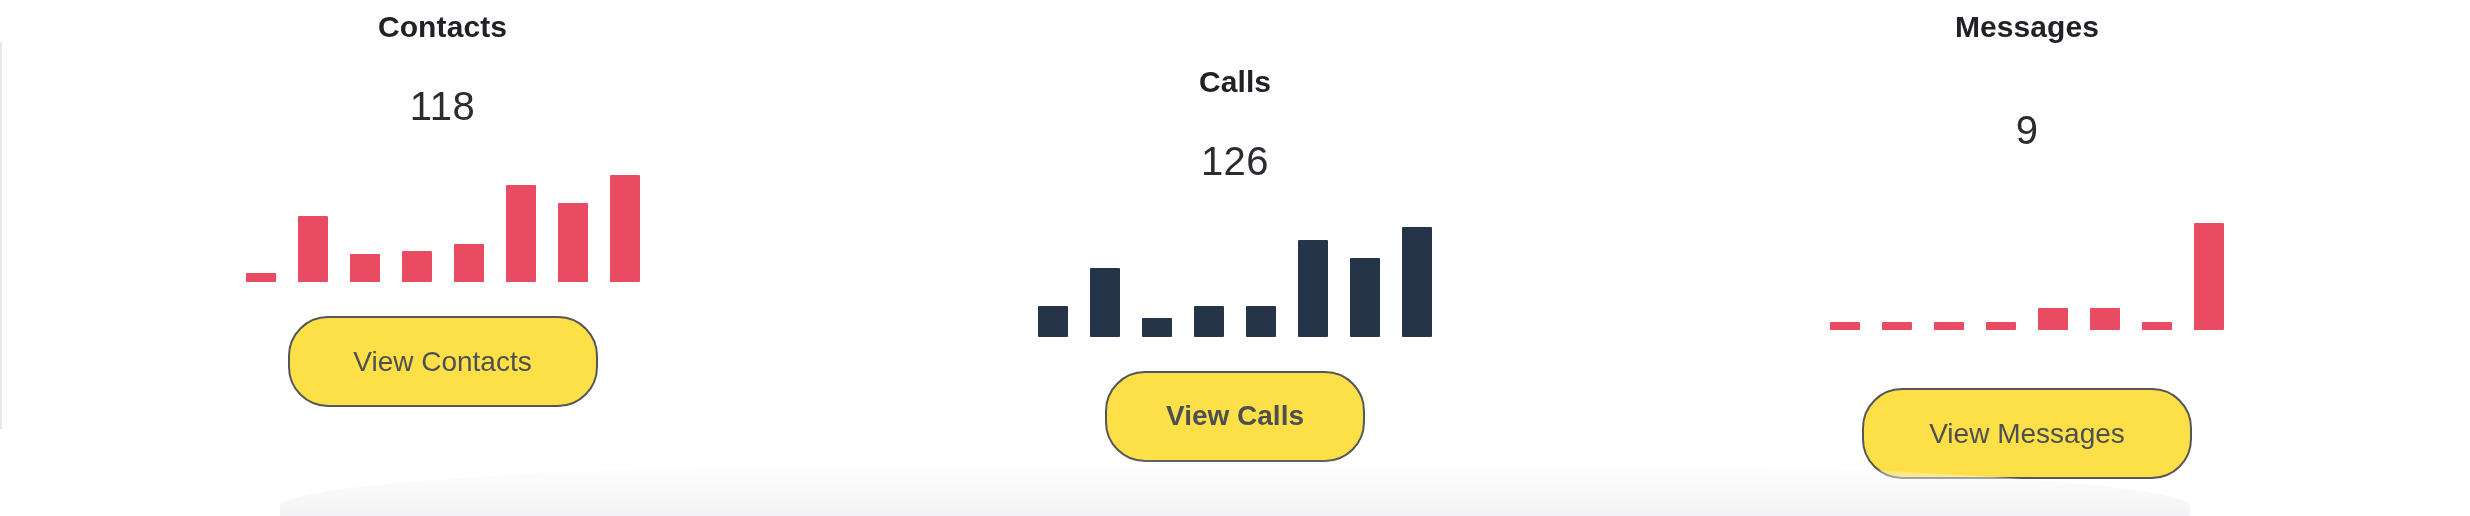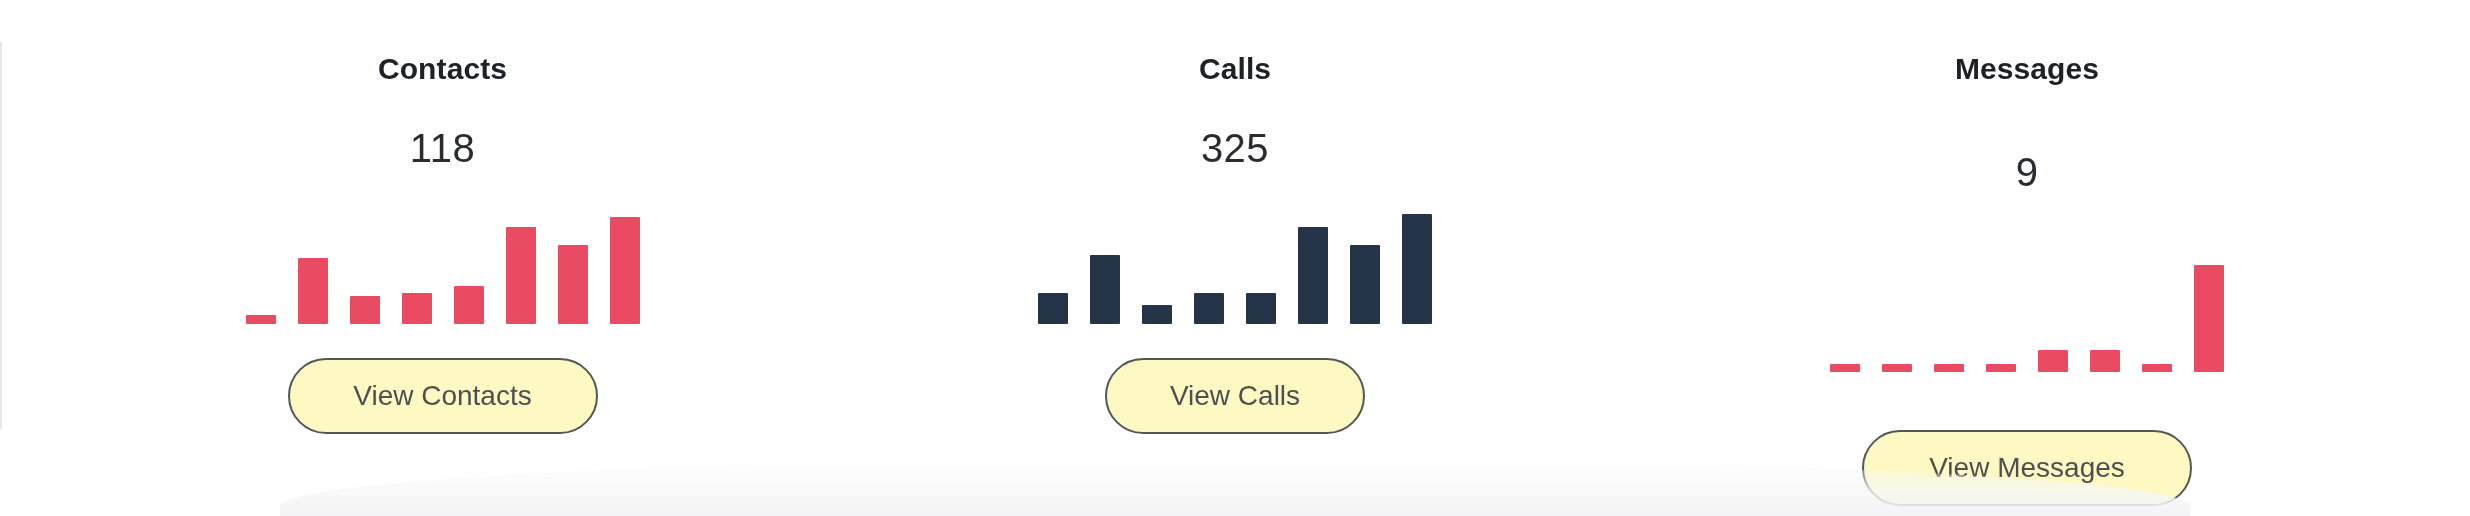--- a/index.html
+++ b/index.html
@@ -45,28 +45,27 @@
     position: relative;
     display: flex;
     width: 2470px;
     height: 516px;
   }
 
   .panel {
     position: relative;
     flex: 0 0 auto;
     height: 516px;
-    padding-top: 42px;
     display: flex;
     flex-direction: column;
     align-items: center;
   }
 
   .panel-contacts { width: 793px; margin-left: 46px; }
-  .panel-calls    { width: 792px; }
+  .panel-calls    { width: 792px; justify-content: center; }
   .panel-messages { width: 792px; gap: 24px; }
 
   
   .divider {
     position: absolute;
     top: 42px;
     width: 2px;
     height: 387px;
     background: #e6e7e9;
   }
@@ -99,40 +98,40 @@
   }
 
   .spark-bar {
     width: 30px;
     min-height: 6px;
     border-radius: 1px;
   }
 
   .view-button {
     margin-top: 34px;
-    height: 76px;
+    height: 91px;
     min-width: 310px;
     padding: 0 46px;
     border: 2px solid #545658;
     border-radius: 40px;
-    background: #fef9c3;
+    background: #fde047;
     color: #4d4f52;
     font-family: "Liberation Sans", sans-serif;
     font-size: 28px;
     font-weight: 400;
     line-height: 1;
     cursor: pointer;
     display: flex;
     align-items: center;
     justify-content: center;
     white-space: nowrap;
   }
 
   .panel-messages .view-button { min-width: 330px; }
-  .panel-calls .view-button { min-width: 260px; }
+  .panel-calls .view-button { min-width: 260px; font-weight: bold; }
 </style>
 </head>
 <body>
 
 <div class="stats-card">
 
   <div class="panels">
 
     <div class="divider" id="divider-1"></div>
     <div class="divider" id="divider-2"></div>
@@ -149,21 +148,21 @@
           <div class="spark-bar" style="height: 38px; background: rgb(233, 75, 98);"></div>
           <div class="spark-bar" style="height: 97px; background: rgb(233, 75, 98);"></div>
           <div class="spark-bar" style="height: 79px; background: rgb(233, 75, 98);"></div>
           <div class="spark-bar" style="height: 107px; background: rgb(233, 75, 98);"></div>
         </div>
       <button class="view-button">View Contacts</button>
     </div>
 
     <div class="panel panel-calls">
       <div class="panel-title">Calls</div>
-      <div class="panel-value">325</div>
+      <div class="panel-value">126</div>
       <div class="sparkline" id="spark-calls">
           <div class="spark-bar" style="height: 31px; background: rgb(38, 52, 74);"></div>
           <div class="spark-bar" style="height: 69px; background: rgb(38, 52, 74);"></div>
           <div class="spark-bar" style="height: 19px; background: rgb(38, 52, 74);"></div>
           <div class="spark-bar" style="height: 31px; background: rgb(38, 52, 74);"></div>
           <div class="spark-bar" style="height: 31px; background: rgb(38, 52, 74);"></div>
           <div class="spark-bar" style="height: 97px; background: rgb(38, 52, 74);"></div>
           <div class="spark-bar" style="height: 79px; background: rgb(38, 52, 74);"></div>
           <div class="spark-bar" style="height: 110px; background: rgb(38, 52, 74);"></div>
         </div>

